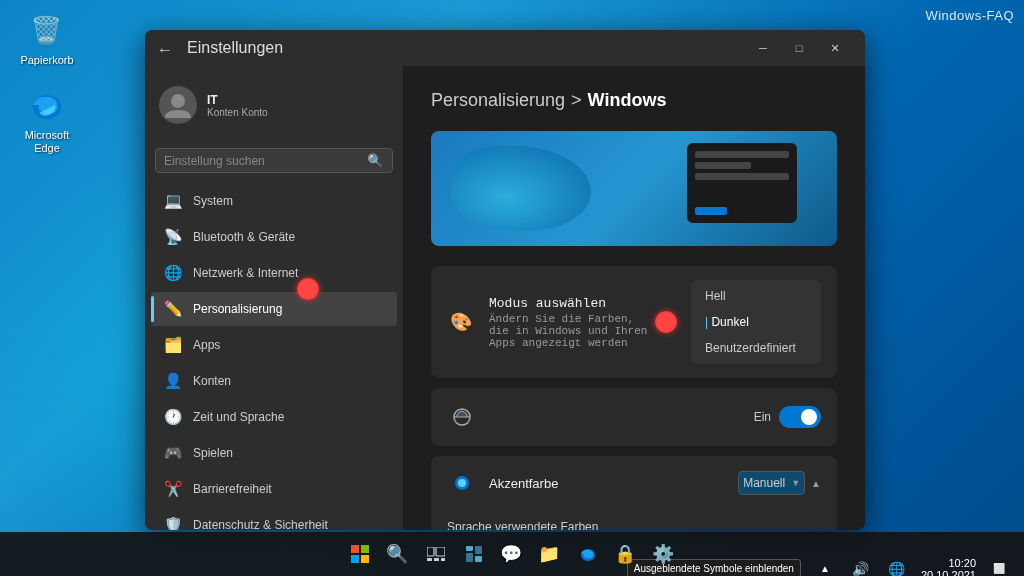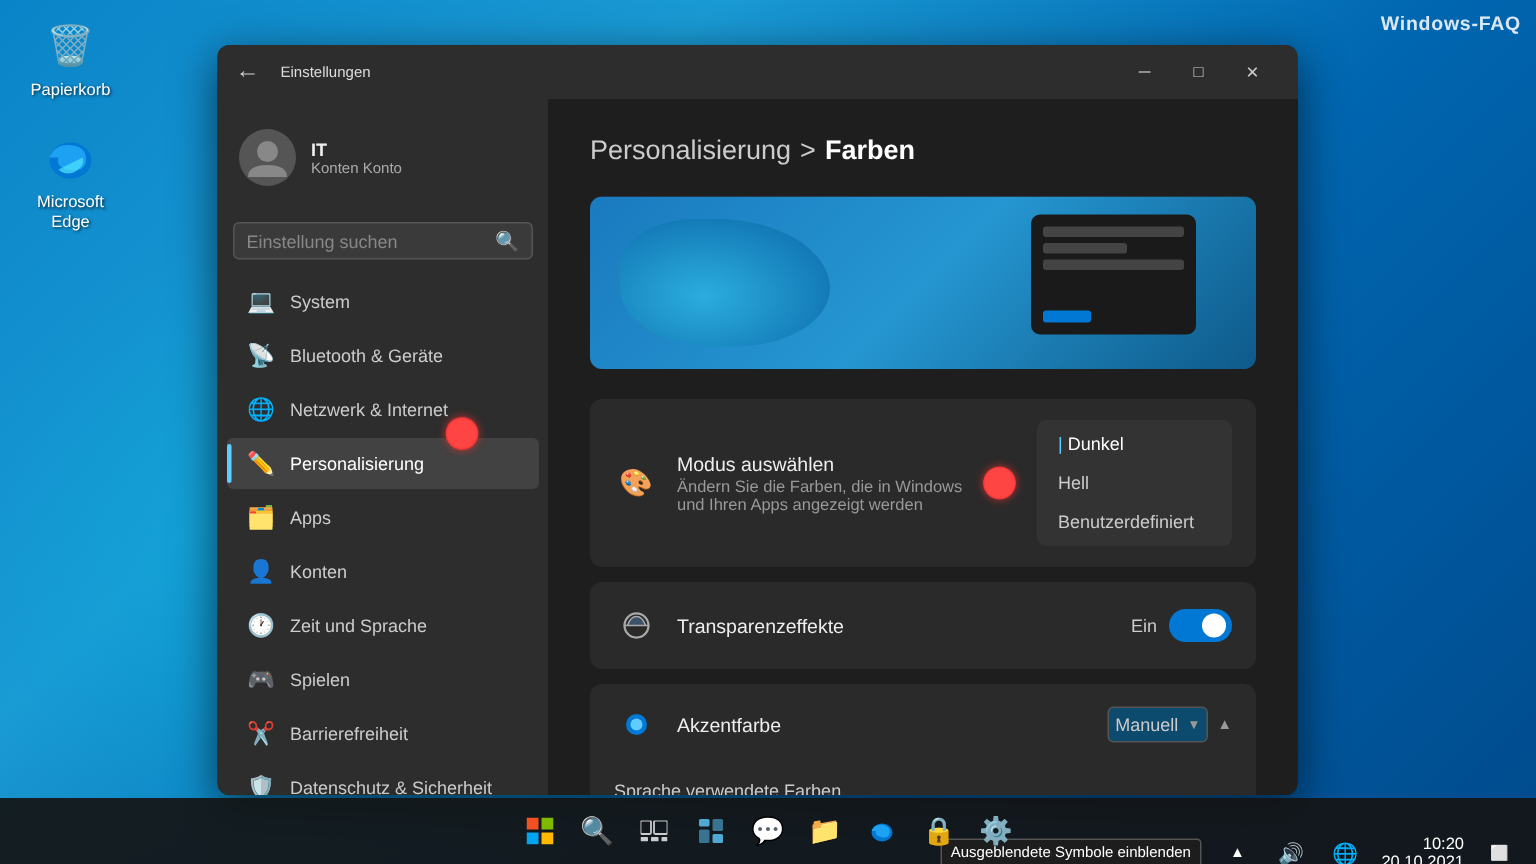--- a/index.html
+++ b/index.html
@@ -32,21 +32,21 @@
       border-radius: 50%;
     }
 
     
     .watermark {
       position: absolute;
       top: 8px;
       right: 10px;
       color: rgba(255,255,255,0.85);
       font-size: 13px;
-      font-weight: 700;
+      font-weight: 400;
       letter-spacing: 0.5px;
     }
 
     
     .desktop-icons {
       position: absolute;
       top: 10px;
       left: 12px;
       display: flex;
       flex-direction: column;
@@ -176,21 +176,21 @@
     }
 
     .titlebar-back {
       color: #ccc;
       font-size: 16px;
       cursor: pointer;
     }
 
     .titlebar-title {
       color: #ddd;
-      font-size: 10px;
+      font-size: 16px;
       margin-left: 6px;
     }
 
     .titlebar-controls {
       display: flex;
       gap: 0;
     }
 
     .titlebar-btn {
       width: 36px;
@@ -204,21 +204,21 @@
     }
 
     .settings-body {
       display: flex;
       flex: 1;
       overflow: hidden;
     }
 
     
     .sidebar {
-      width: 220px;
+      width: 258px;
       background: #2d2d2d;
       flex-shrink: 0;
       display: flex;
       flex-direction: column;
       padding: 8px 0;
       overflow-y: auto;
     }
 
     .user-profile {
       display: flex;
@@ -425,21 +425,21 @@
       width: 30px;
       height: 30px;
       display: flex;
       align-items: center;
       justify-content: center;
       font-size: 18px;
       flex-shrink: 0;
       margin-right: 12px;
     }
 
-    .row-text { flex: 1; }
+    .row-text { flex: 1; font-family: Liberation Mono, monospace; }
     .row-title {
       color: #eee;
       font-size: 13px;
       font-weight: 500;
     }
     .row-subtitle {
       color: #999;
       font-size: 11px;
       margin-top: 2px;
     }
@@ -677,21 +677,21 @@
 
         <div class="red-circle" style="left: 152px; top: 248px;"></div>
       </div>
 
       <div class="main-content">
 
         <div class="page-header">
           <div class="page-breadcrumb">
             <span>Personalisierung</span>
             <span>&gt;</span>
-            <span class="current">Farben</span>
+            <span class="current">Windows</span>
           </div>
         </div>
 
         <div class="preview-area">
           <div class="preview-inner">
             <div class="preview-mockup">
               <div class="mockup-line"></div>
               <div class="mockup-line short"></div>
               <div class="mockup-line"></div>
               <div class="mockup-btn"></div>
@@ -703,41 +703,40 @@
           <div class="settings-row">
             <div class="row-icon">🎨</div>
             <div class="row-text">
               <div class="row-title">Modus auswählen</div>
               <div class="row-subtitle">Ändern Sie die Farben, die in Windows und Ihren Apps angezeigt werden</div>
             </div>
             <div class="row-control">
 
               <div class="red-circle" style="position:relative; left:0; top:0; margin-right:6px;"></div>
               <div class="mode-selector">
+                <div class="mode-option">Hell</div>
                 <div class="mode-option selected">
                   <span>Dunkel</span>
                 </div>
-                <div class="mode-option">Hell</div>
                 <div class="mode-option">Benutzerdefiniert</div>
               </div>
             </div>
           </div>
         </div>
 
         <div class="settings-section">
           <div class="settings-row">
             <div class="row-icon">
               <svg width="20" height="20" viewBox="0 0 20 20">
                 <circle cx="10" cy="10" r="8" fill="none" stroke="#aaa" stroke-width="1.5"></circle>
                 <path d="M4 10 Q6 4 10 4 Q14 4 16 10" fill="rgba(100,180,255,0.3)" stroke="#aaa" stroke-width="1"></path>
                 <line x1="2" y1="10" x2="18" y2="10" stroke="#aaa" stroke-width="1"></line>
               </svg>
             </div>
             <div class="row-text">
-              <div class="row-title">Transparenzeffekte</div>
             </div>
             <div class="row-control">
               <span style="color:#ccc; font-size:12px;text-align:center;">Ein</span>
               <div class="toggle"></div>
             </div>
           </div>
         </div>
 
         <div class="settings-section">
           <div class="akzent-row">

